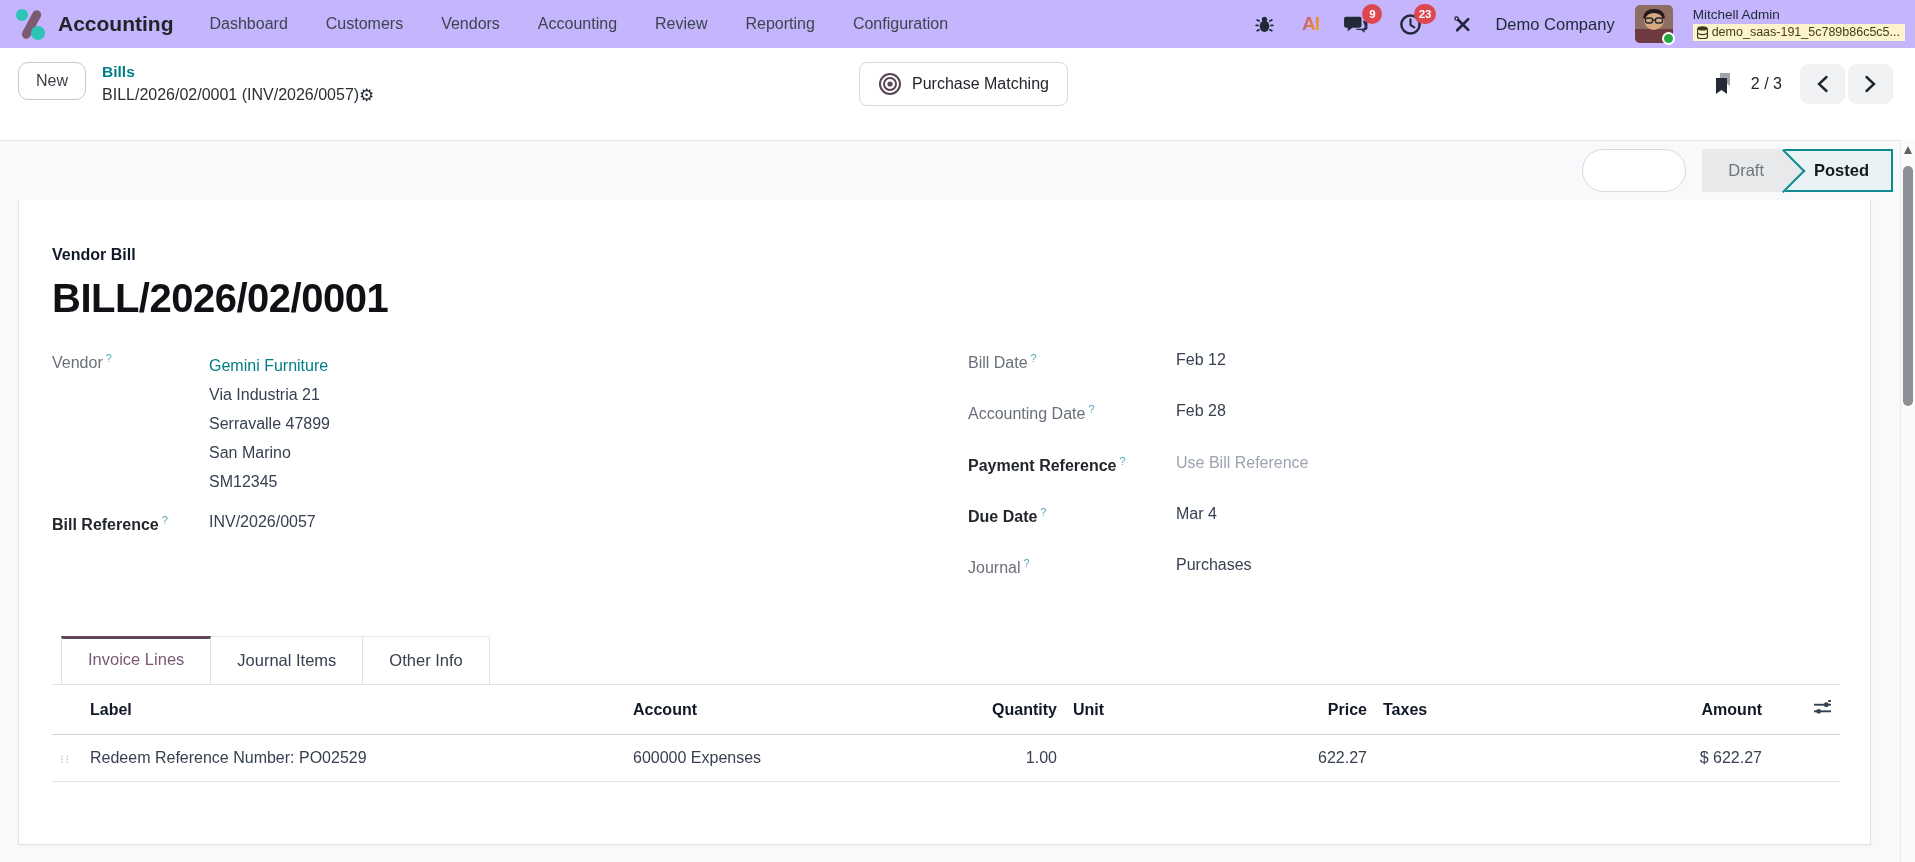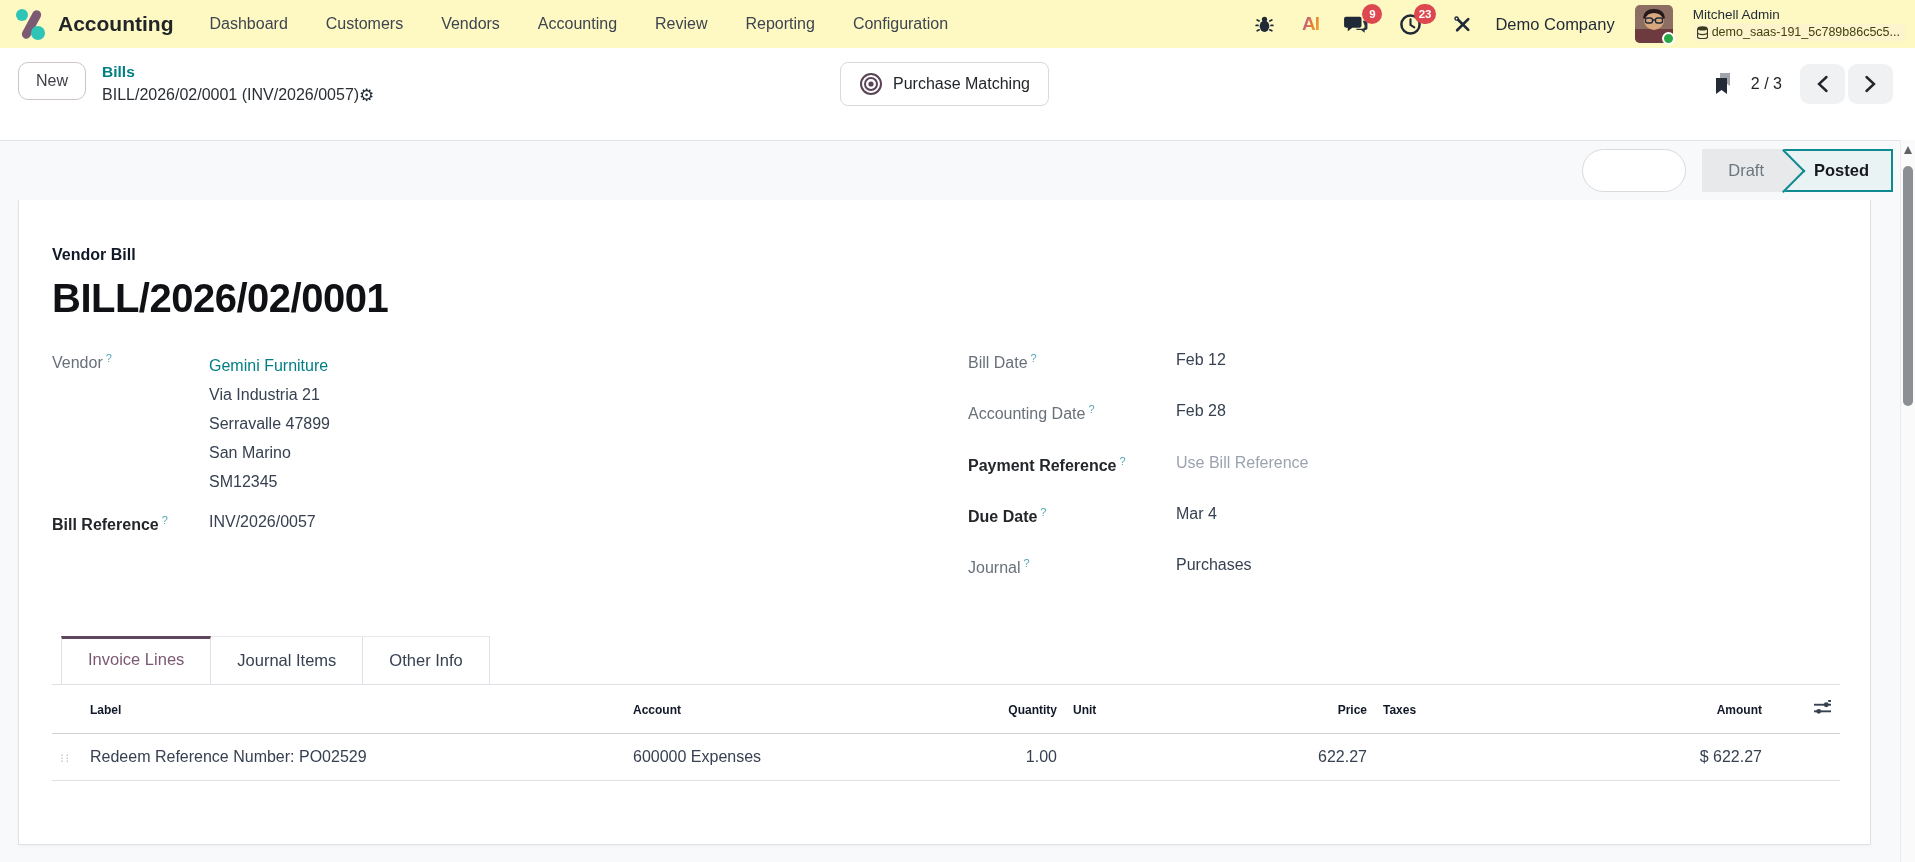--- a/index.html
+++ b/index.html
@@ -1,20 +1,20 @@
 <!DOCTYPE html>
 <html><head>
 <meta charset="utf-8">
 <style>
   * { margin:0; padding:0; box-sizing:border-box; }
   html,body { width:1915px; height:862px; overflow:hidden; background:#fff;
     font-family:"Liberation Sans","DejaVu Sans",sans-serif; color:#374151; font-size:16px; }
 
   
-  .topnav { height:48px; display:flex; align-items:center; padding:0 10px 0 14px; background:#fef9c3; }
+  .topnav { height:48px; display:flex; align-items:center; padding:0 10px 0 14px; background:#c4b5fd; }
   .logo { width:34px; height:34px; position:relative; margin-right:10px; flex:0 0 auto; }
   .logo .slash { position:absolute; left:13px; top:2px; width:9px; height:31px; background:#7d5a74; border-radius:5px; transform:rotate(28deg); }
   .logo .dot-a { position:absolute; left:2px; top:2px; width:12px; height:12px; border-radius:50%; background:#2ec4b6; }
   .logo .dot-b { position:absolute; right:3px; bottom:1px; width:14px; height:14px; border-radius:50%; background:#2ec4b6; }
   .app-name { font-size:21px; font-weight:700; color:#21252a; margin-right:36px; }
   .menu { display:flex; align-items:center; gap:38px; font-size:16px; color:#3e4450; }
   .menu span { cursor:pointer; white-space:nowrap; }
   .nav-right { margin-left:auto; display:flex; align-items:center; gap:20px; }
   .nav-icon { position:relative; width:26px; height:26px; display:flex; align-items:center; justify-content:center; cursor:pointer; }
   .badge { position:absolute; top:-7px; right:-13px; min-width:20px; height:20px; padding:0 5px; background:#dd4850; color:#fff;
@@ -33,21 +33,21 @@
 
   
   .control-panel { position:relative; background:#fff; padding:14px 18px 22px 18px; height:92px; }
   .cp-left { display:flex; align-items:flex-start; gap:16px; }
   .btn-new { background:#fff; border:1px solid #cdc4ca; color:#3e3e46; font-size:16px; padding:9px 17px;
     border-radius:10px; cursor:pointer; font-family:inherit; }
   .crumbs { line-height:1.25; }
   .crumb-parent { color:#017e84; font-size:15.5px; font-weight:600; text-decoration:none; cursor:pointer; display:inline-block; }
   .crumb-current { display:flex; align-items:center; margin-top:3px; font-size:16px; color:#2b2f33; }
   .gear { font-size:17px; color:#1f2937; cursor:pointer; line-height:1; }
-  .btn-purchase-matching { position:absolute; left:840px; top:14px; height:44px; display:flex; align-items:center; gap:10px;
+  .btn-purchase-matching { position:absolute; left:859px; top:14px; height:44px; display:flex; align-items:center; gap:10px;
     background:#fff; border:1px solid #d6d9dd; border-radius:8px; padding:0 18px; font-size:16px; color:#22262b; cursor:pointer; font-family:inherit; }
   .pager-zone { position:absolute; right:22px; top:16px; display:flex; align-items:center; gap:18px; }
   .bookmark { cursor:pointer; }
   .pager-count { font-size:16px; color:#22262b; }
   .pager-btns { display:flex; gap:3px; }
   .pager-btn { width:45px; height:40px; background:#eff1f3; border:none; border-radius:9px; display:flex; align-items:center;
     justify-content:center; cursor:pointer; }
 
   
   .statusbar { height:60px; background:#f8f9fa; border-top:1px solid #e2e4e7; display:flex; align-items:center; padding:0 22px 0 18px; position:relative; }
@@ -88,21 +88,21 @@
 
   
   .tabs { display:flex; border-bottom:1px solid #dee2e6; margin-top:28px; }
   .tab { padding:14px 26px; font-size:16.5px; color:#374151; border-right:1px solid #dee2e6; cursor:pointer; background:#fff; position:relative; }
   .tab.first { border-left:1px solid #dee2e6; margin-left:9px; }
   .tab.active { color:#7c5973; border-top:3px solid #60465a; padding-top:11px; }
   .tab:not(.active) { border-top:1px solid #e7e9ec; }
 
   
   table.lines { width:100%; border-collapse:collapse; margin-top:0; }
-  table.lines th { font-size:12px; font-weight:700; color:#111827; padding:15px 8px 13px 8px; border-bottom:1px solid #cfd2d6; text-align:left; white-space:nowrap; }
+  table.lines th { font-size:16px; font-weight:700; color:#111827; padding:15px 8px 13px 8px; border-bottom:1px solid #cfd2d6; text-align:left; white-space:nowrap; }
   table.lines td { font-size:16px; color:#374151; padding:14px 8px; border-bottom:1px solid #dee2e6; }
   .col-handle { width:30px; }
   .col-account { width:320px; }
   .col-qty { width:120px; }
   .col-unit { width:145px; }
   .col-price { width:165px; }
   .col-taxes { width:165px; }
   .col-amount { width:230px; }
   .col-opt { width:70px; }
   .ta-r { text-align:right !important; }

